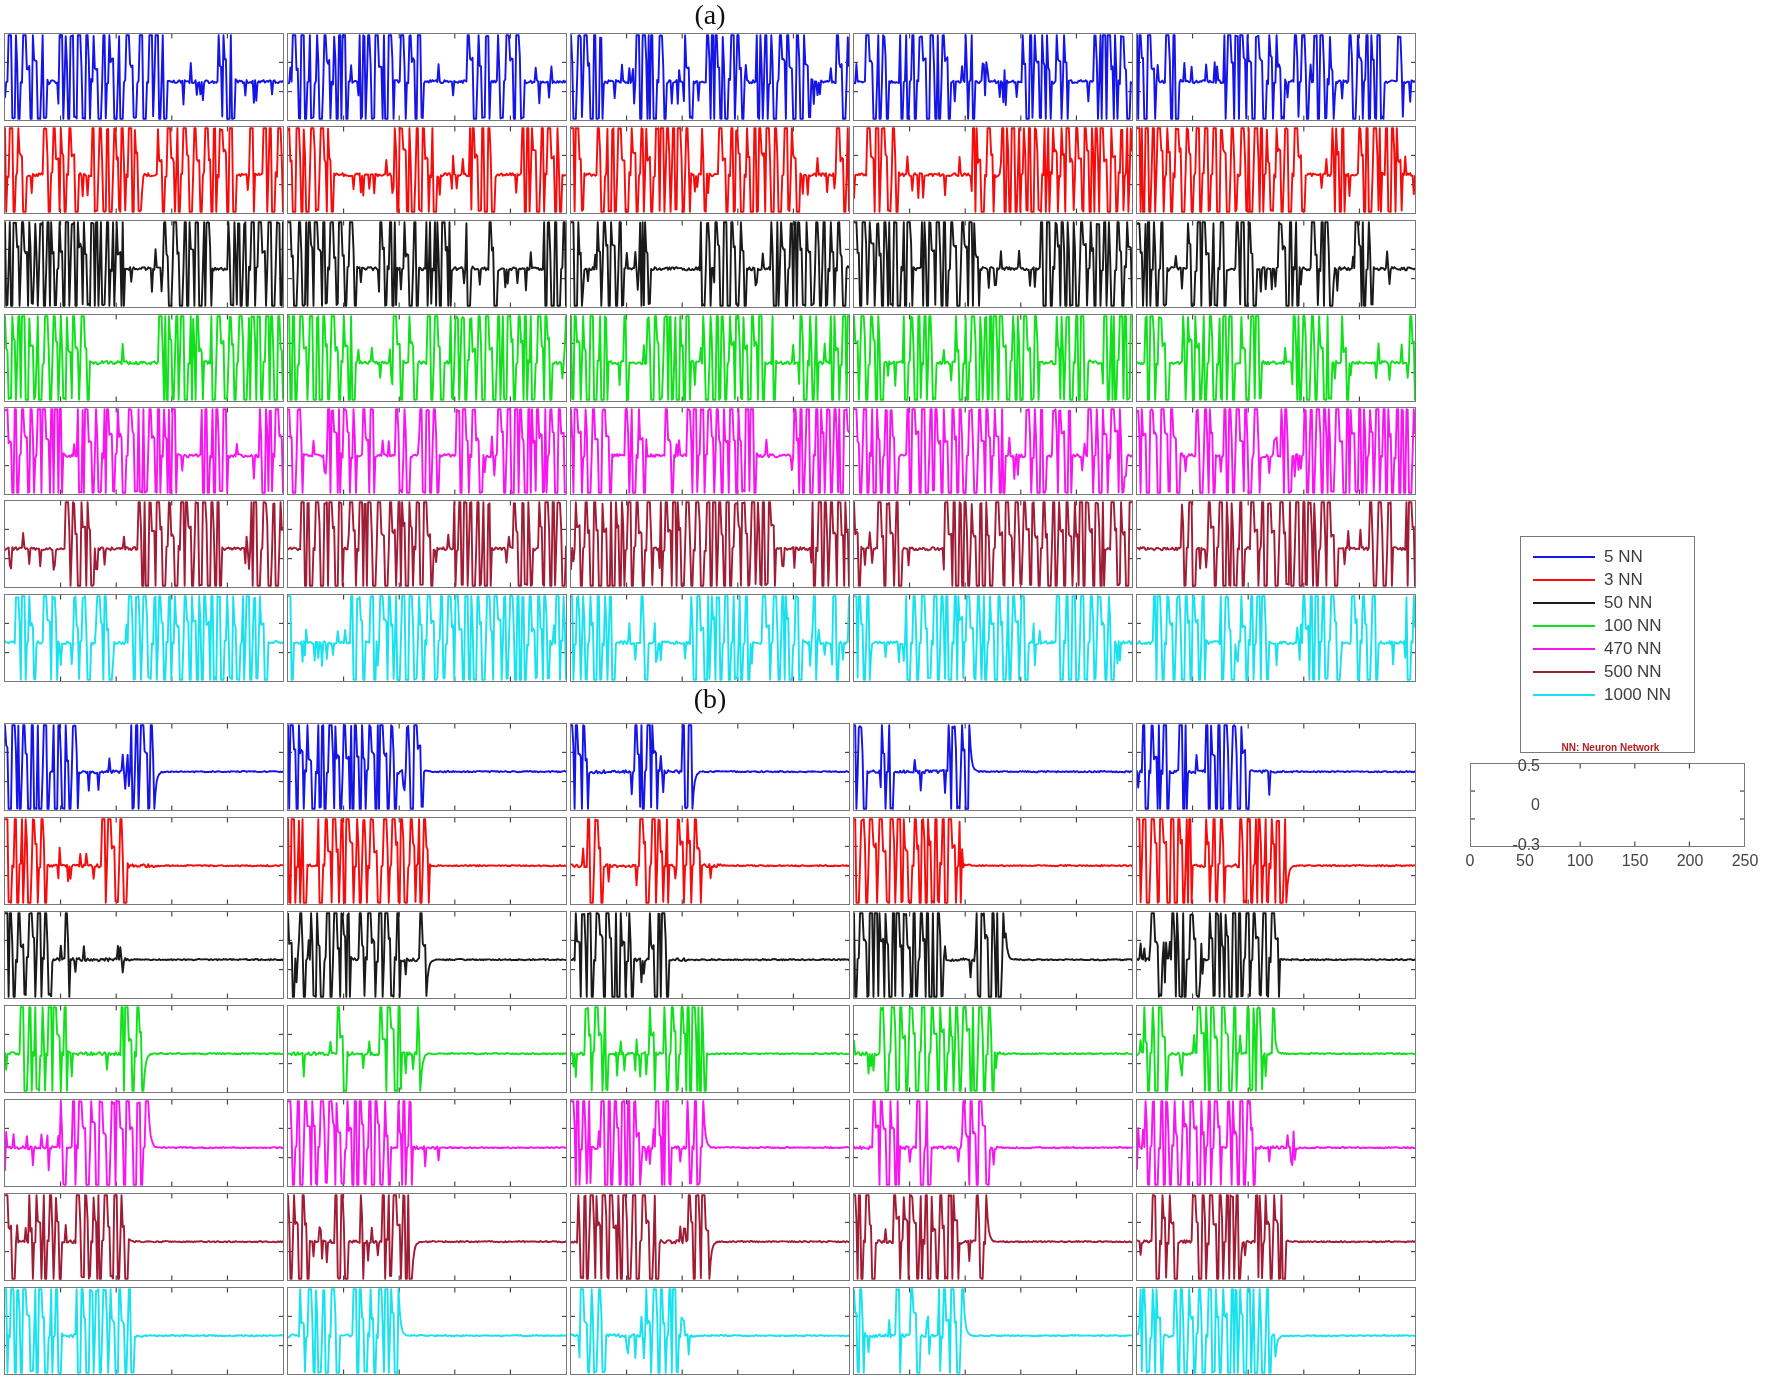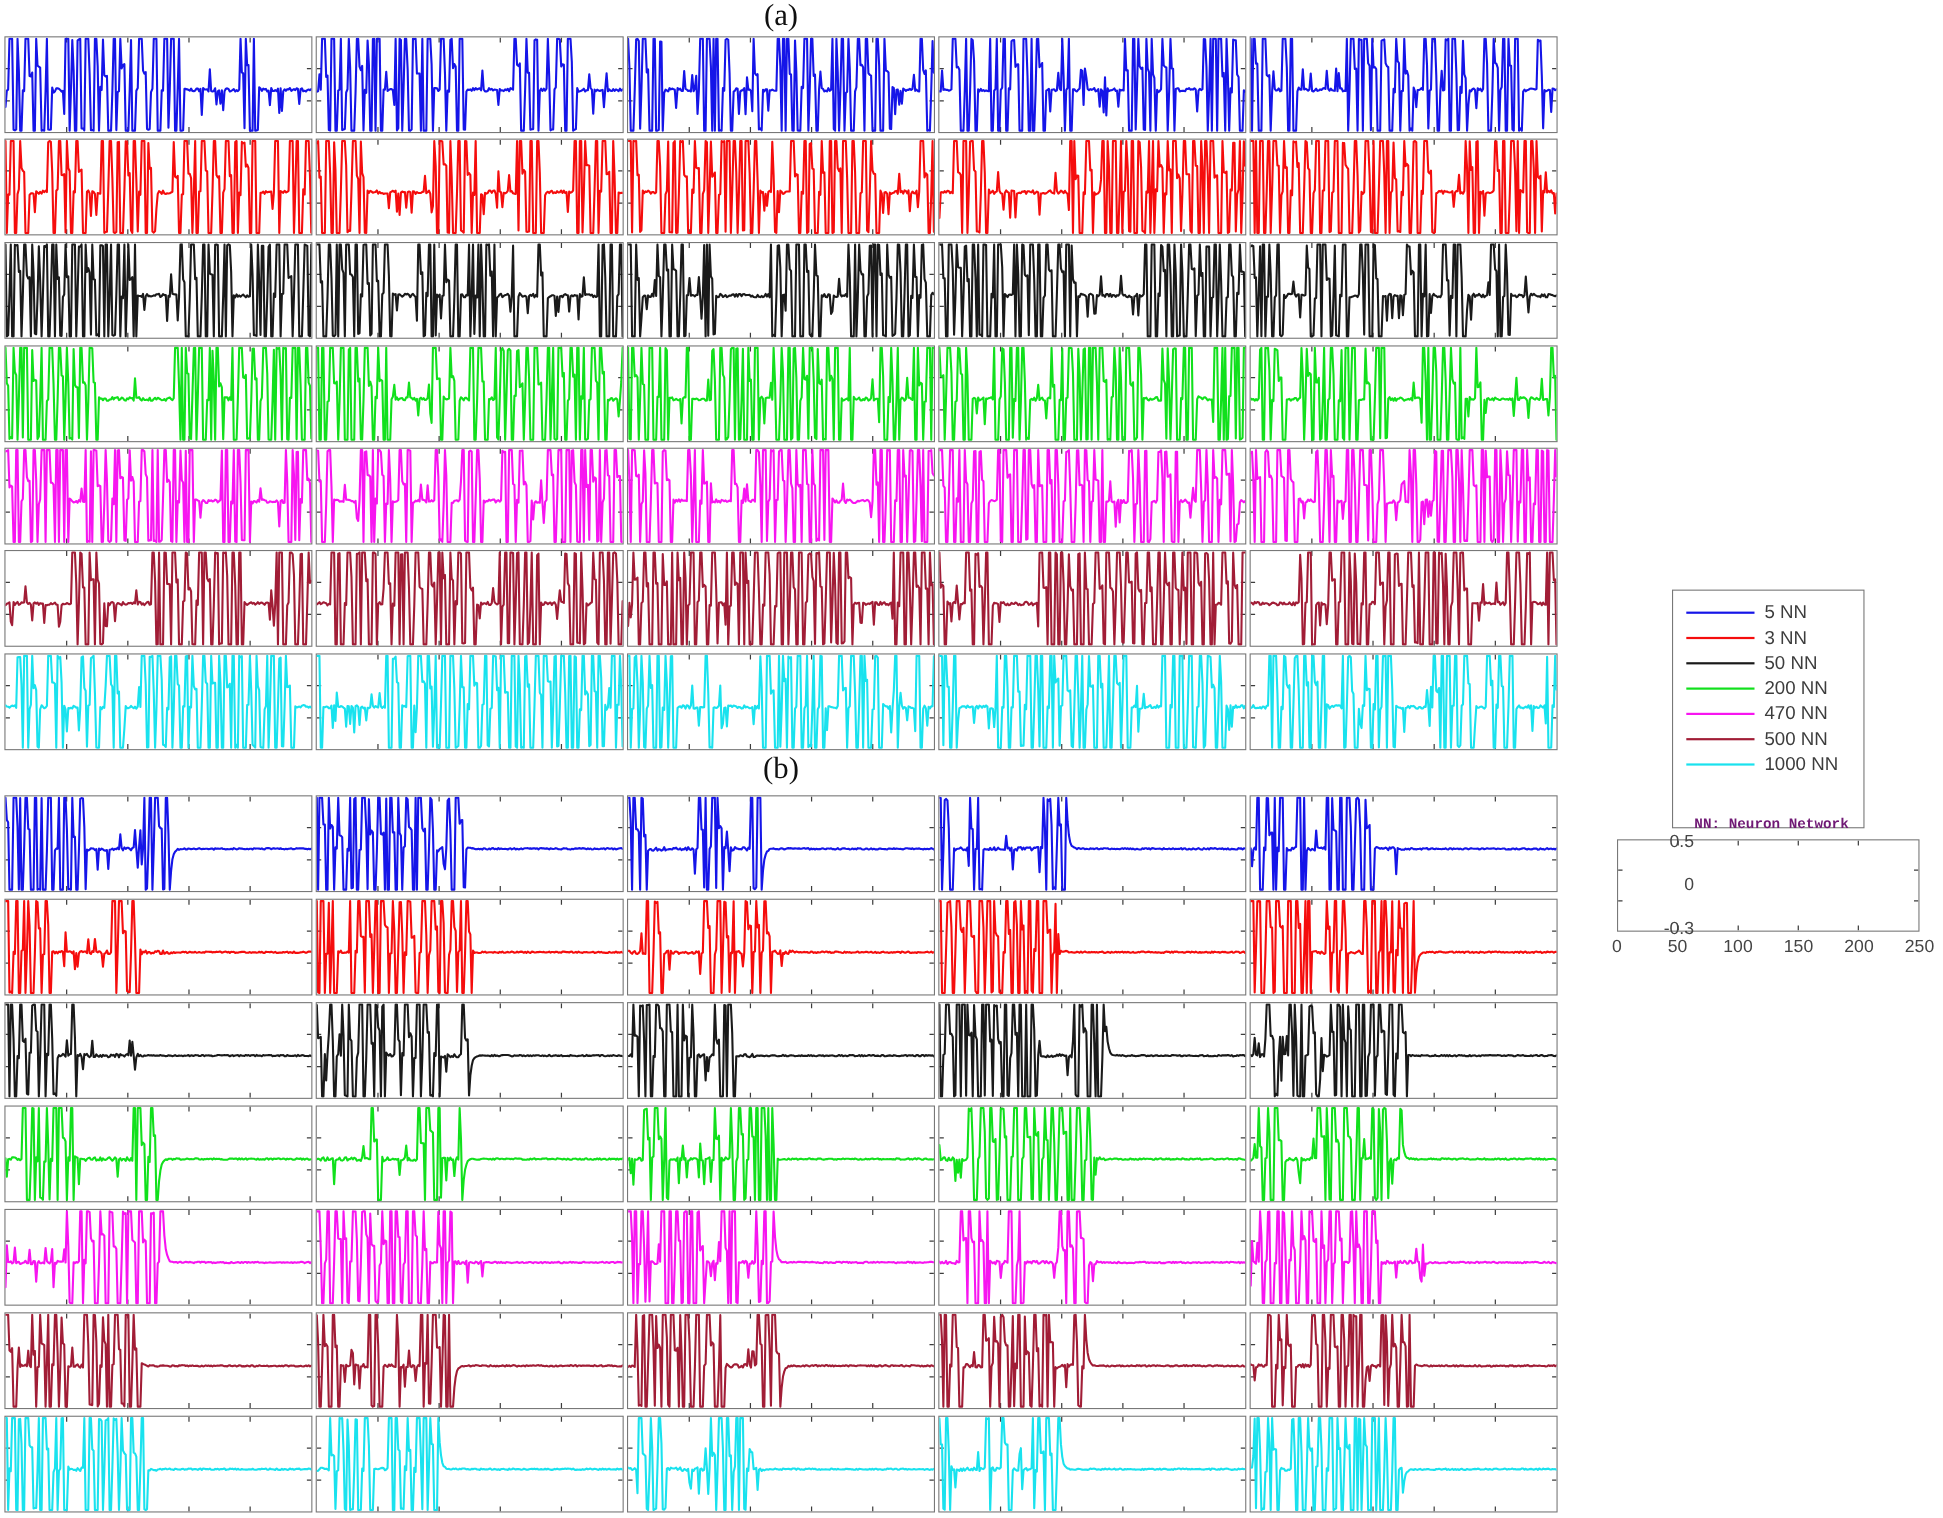--- a/index.html
+++ b/index.html
@@ -22,22 +22,22 @@
     position:absolute; left:1520px; top:536px; width:175px; height:217px;
     border:1.5px solid #787878; background:#ffffff;
     display:flex; flex-direction:column; justify-content:space-between;
     padding:8px 6px 5px 12px;
     gap:36px;
   }
   .legend-entry { display:flex; align-items:center; height:23px; }
   .legend-line { width:62px; height:0; border-top:2.6px solid #000; margin-right:9px; flex:0 0 auto; }
   .legend-label { font-size:17px; color:#3d3d3d; white-space:nowrap; }
   .legend-footer {
-    font-family:Liberation Mono, monospace; font-weight:bold; font-size:13px;
-    color:#701a75; text-align:center; white-space:nowrap;
+    font-family:Liberation Sans, sans-serif; font-weight:bold; font-size:10px;
+    color:#b91c1c; text-align:center; white-space:nowrap;
   }
   .scale-axes {
     position:absolute; left:1470px; top:763px; width:275px; height:84px;
     border:1.5px solid #787878; background:#ffffff;
   }
   .scale-axes svg { display:block; width:100%; height:100%; }
   .ytick-label {
     position:absolute; left:1490px; width:50px; text-align:right;
     font-size:16px; color:#454545; line-height:18px;
   }
@@ -1403,21 +1403,21 @@
         <div class="legend-entry">
           <div class="legend-line" style="border-top-color: rgb(245, 13, 13);"></div>
           <span class="legend-label">3 NN</span>
         </div>
         <div class="legend-entry">
           <div class="legend-line" style="border-top-color: rgb(26, 26, 26);"></div>
           <span class="legend-label">50 NN</span>
         </div>
         <div class="legend-entry">
           <div class="legend-line" style="border-top-color: rgb(17, 224, 28);"></div>
-          <span class="legend-label">200 NN</span>
+          <span class="legend-label">100 NN</span>
         </div>
         <div class="legend-entry">
           <div class="legend-line" style="border-top-color: rgb(247, 21, 240);"></div>
           <span class="legend-label">470 NN</span>
         </div>
         <div class="legend-entry">
           <div class="legend-line" style="border-top-color: rgb(161, 29, 54);"></div>
           <span class="legend-label">500 NN</span>
         </div>
         <div class="legend-entry">

